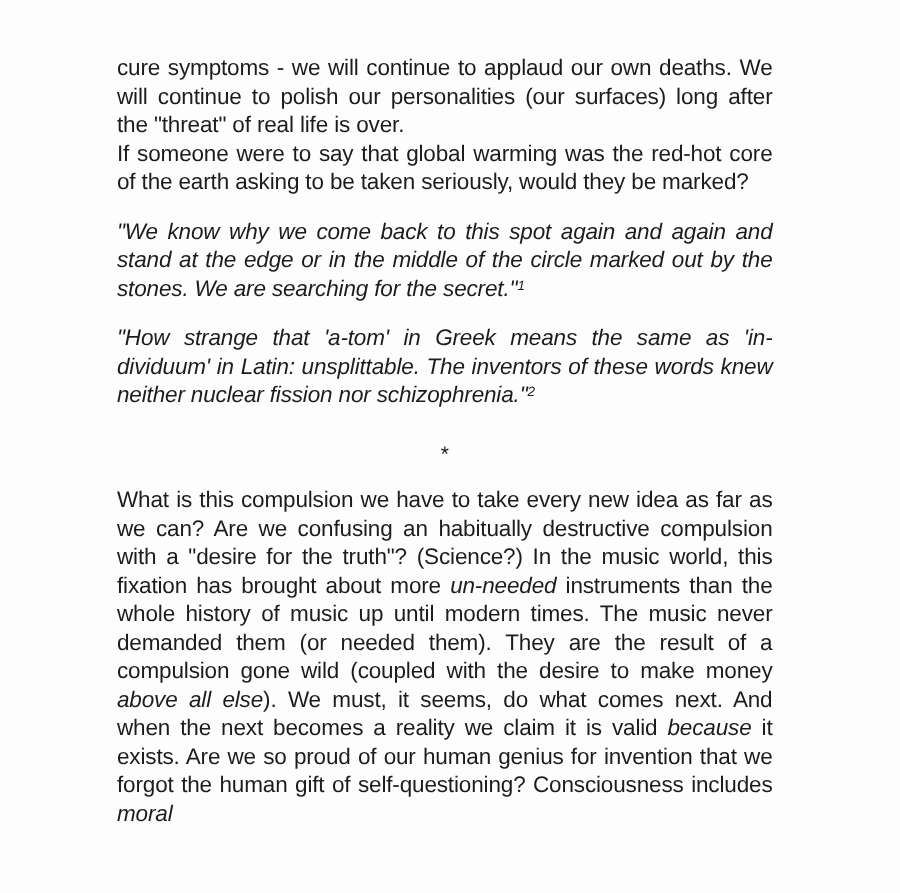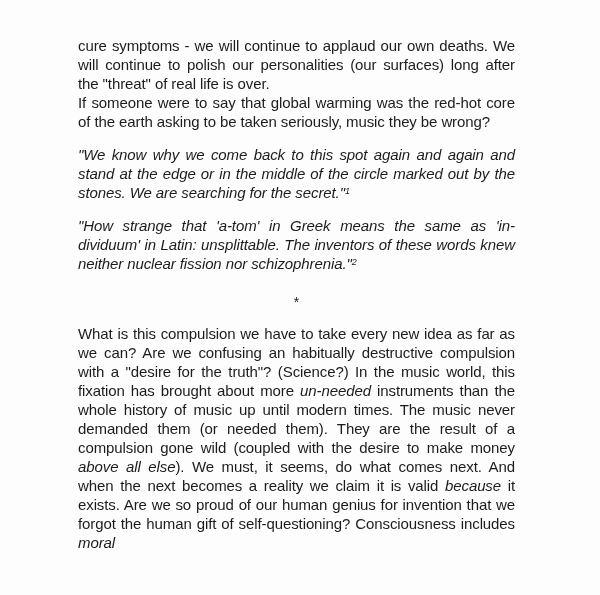--- a/index.html
+++ b/index.html
@@ -51,21 +51,21 @@
   }
 </style>
 </head>
 <body style="background: rgb(253, 253, 253);">
 
 <div class="page">
   <div class="text-block" style="color: rgb(28, 28, 28);">
 
     <p class="para"><span>cure symptoms - we will continue to applaud our own deaths. We will continue to polish our personalities (our surfaces) long after the "threat" of real life is over.</span></p>
 
-    <p class="para"><span>If someone were to say that global warming was the red-hot core of the earth asking to be taken seriously, music they be wrong?</span></p>
+    <p class="para"><span>If someone were to say that global warming was the red-hot core of the earth asking to be taken seriously, would they be marked?</span></p>
 
     <p class="quote"><span class="it">"We know why we come back to this spot again and again and stand at the edge or in the middle of the circle marked out by the stones. We are searching for the secret."</span><span class="it sup">1</span></p>
 
     <p class="quote"><span class="it">"How strange that 'a-tom' in Greek means the same as 'in-dividuum' in Latin: unsplittable. The inventors of these words knew neither nuclear fission nor schizophrenia."</span><span class="it sup">2</span></p>
 
     <div class="separator">*</div>
 
     <p class="para"><span>What is this compulsion we have to take every new idea as far as we can? Are we confusing an habitually destructive compulsion with a "desire for the truth"? (Science?)  In the music world, this fixation has brought about more </span><span class="it">un-needed</span><span> instruments than the whole history of music up until modern times. The music never demanded them (or needed them). They are the result of a compulsion gone wild (coupled with the desire to make money </span><span class="it">above all else</span><span>). We must, it seems, do what comes next. And when the next becomes a reality we claim it is valid </span><span class="it">because</span><span> it exists. Are we so proud of our human genius for invention that we forgot the human gift of self-questioning? Consciousness includes </span><span class="it">moral</span></p>
 
   </div>

